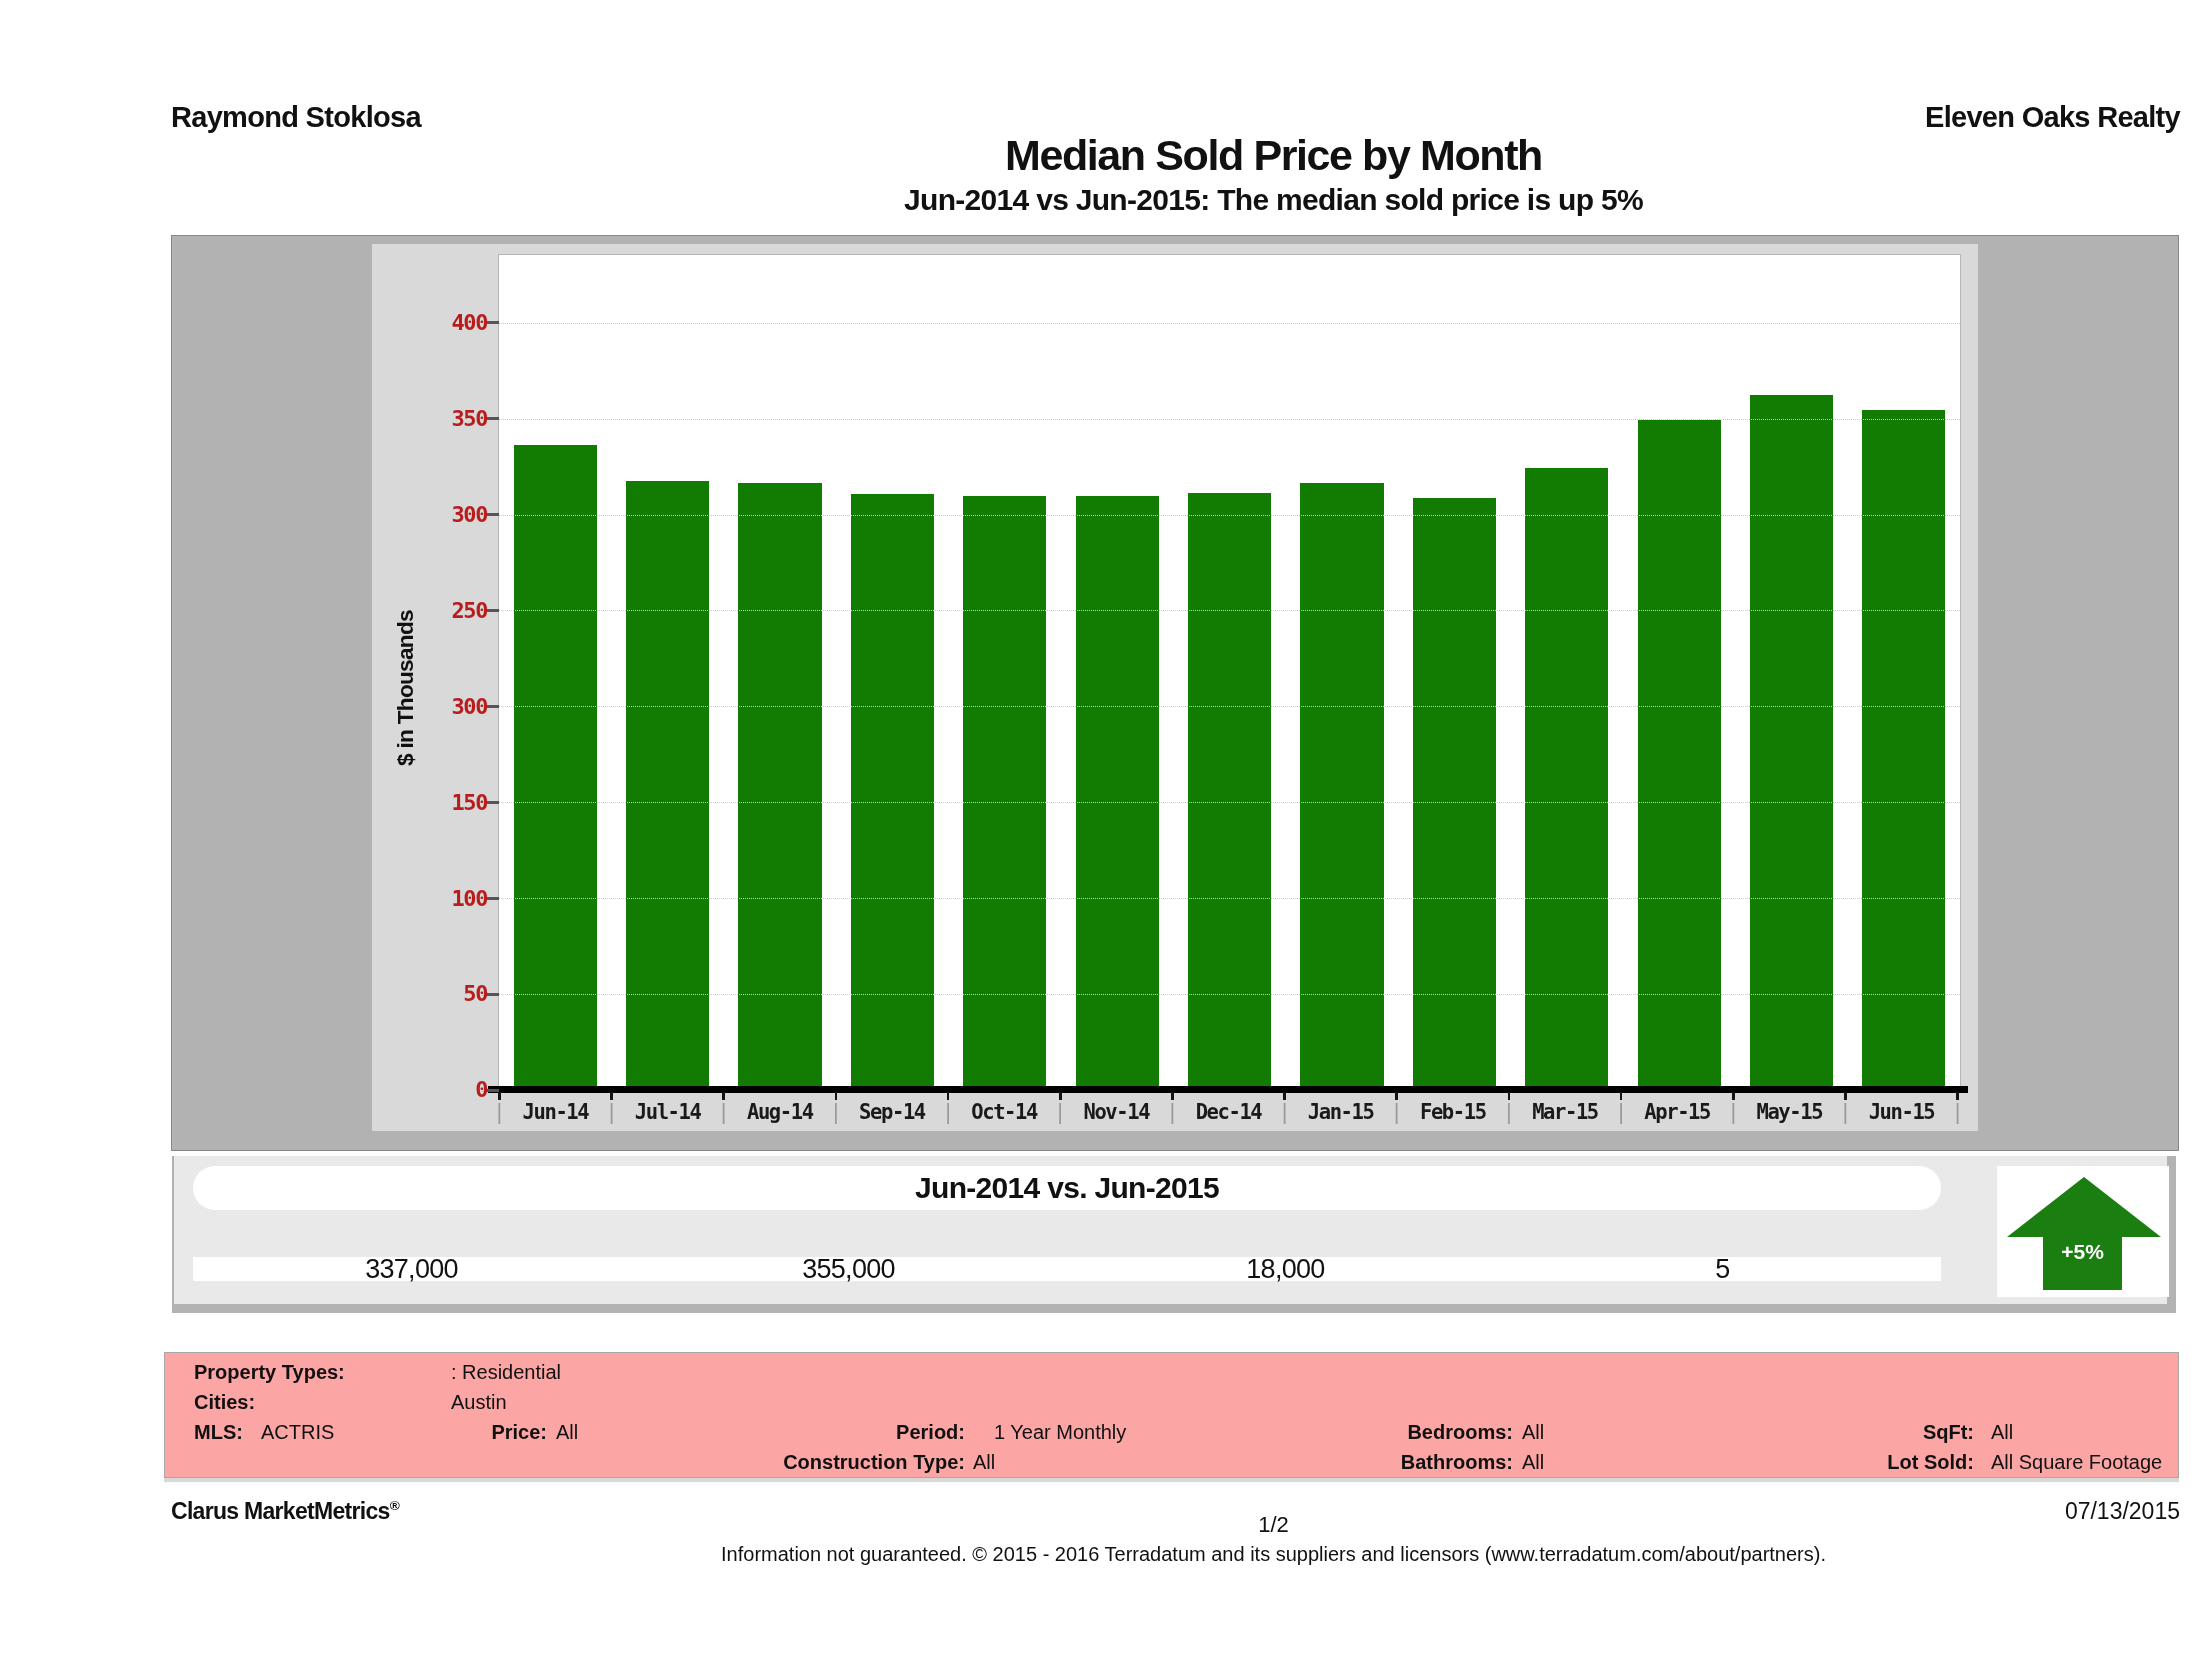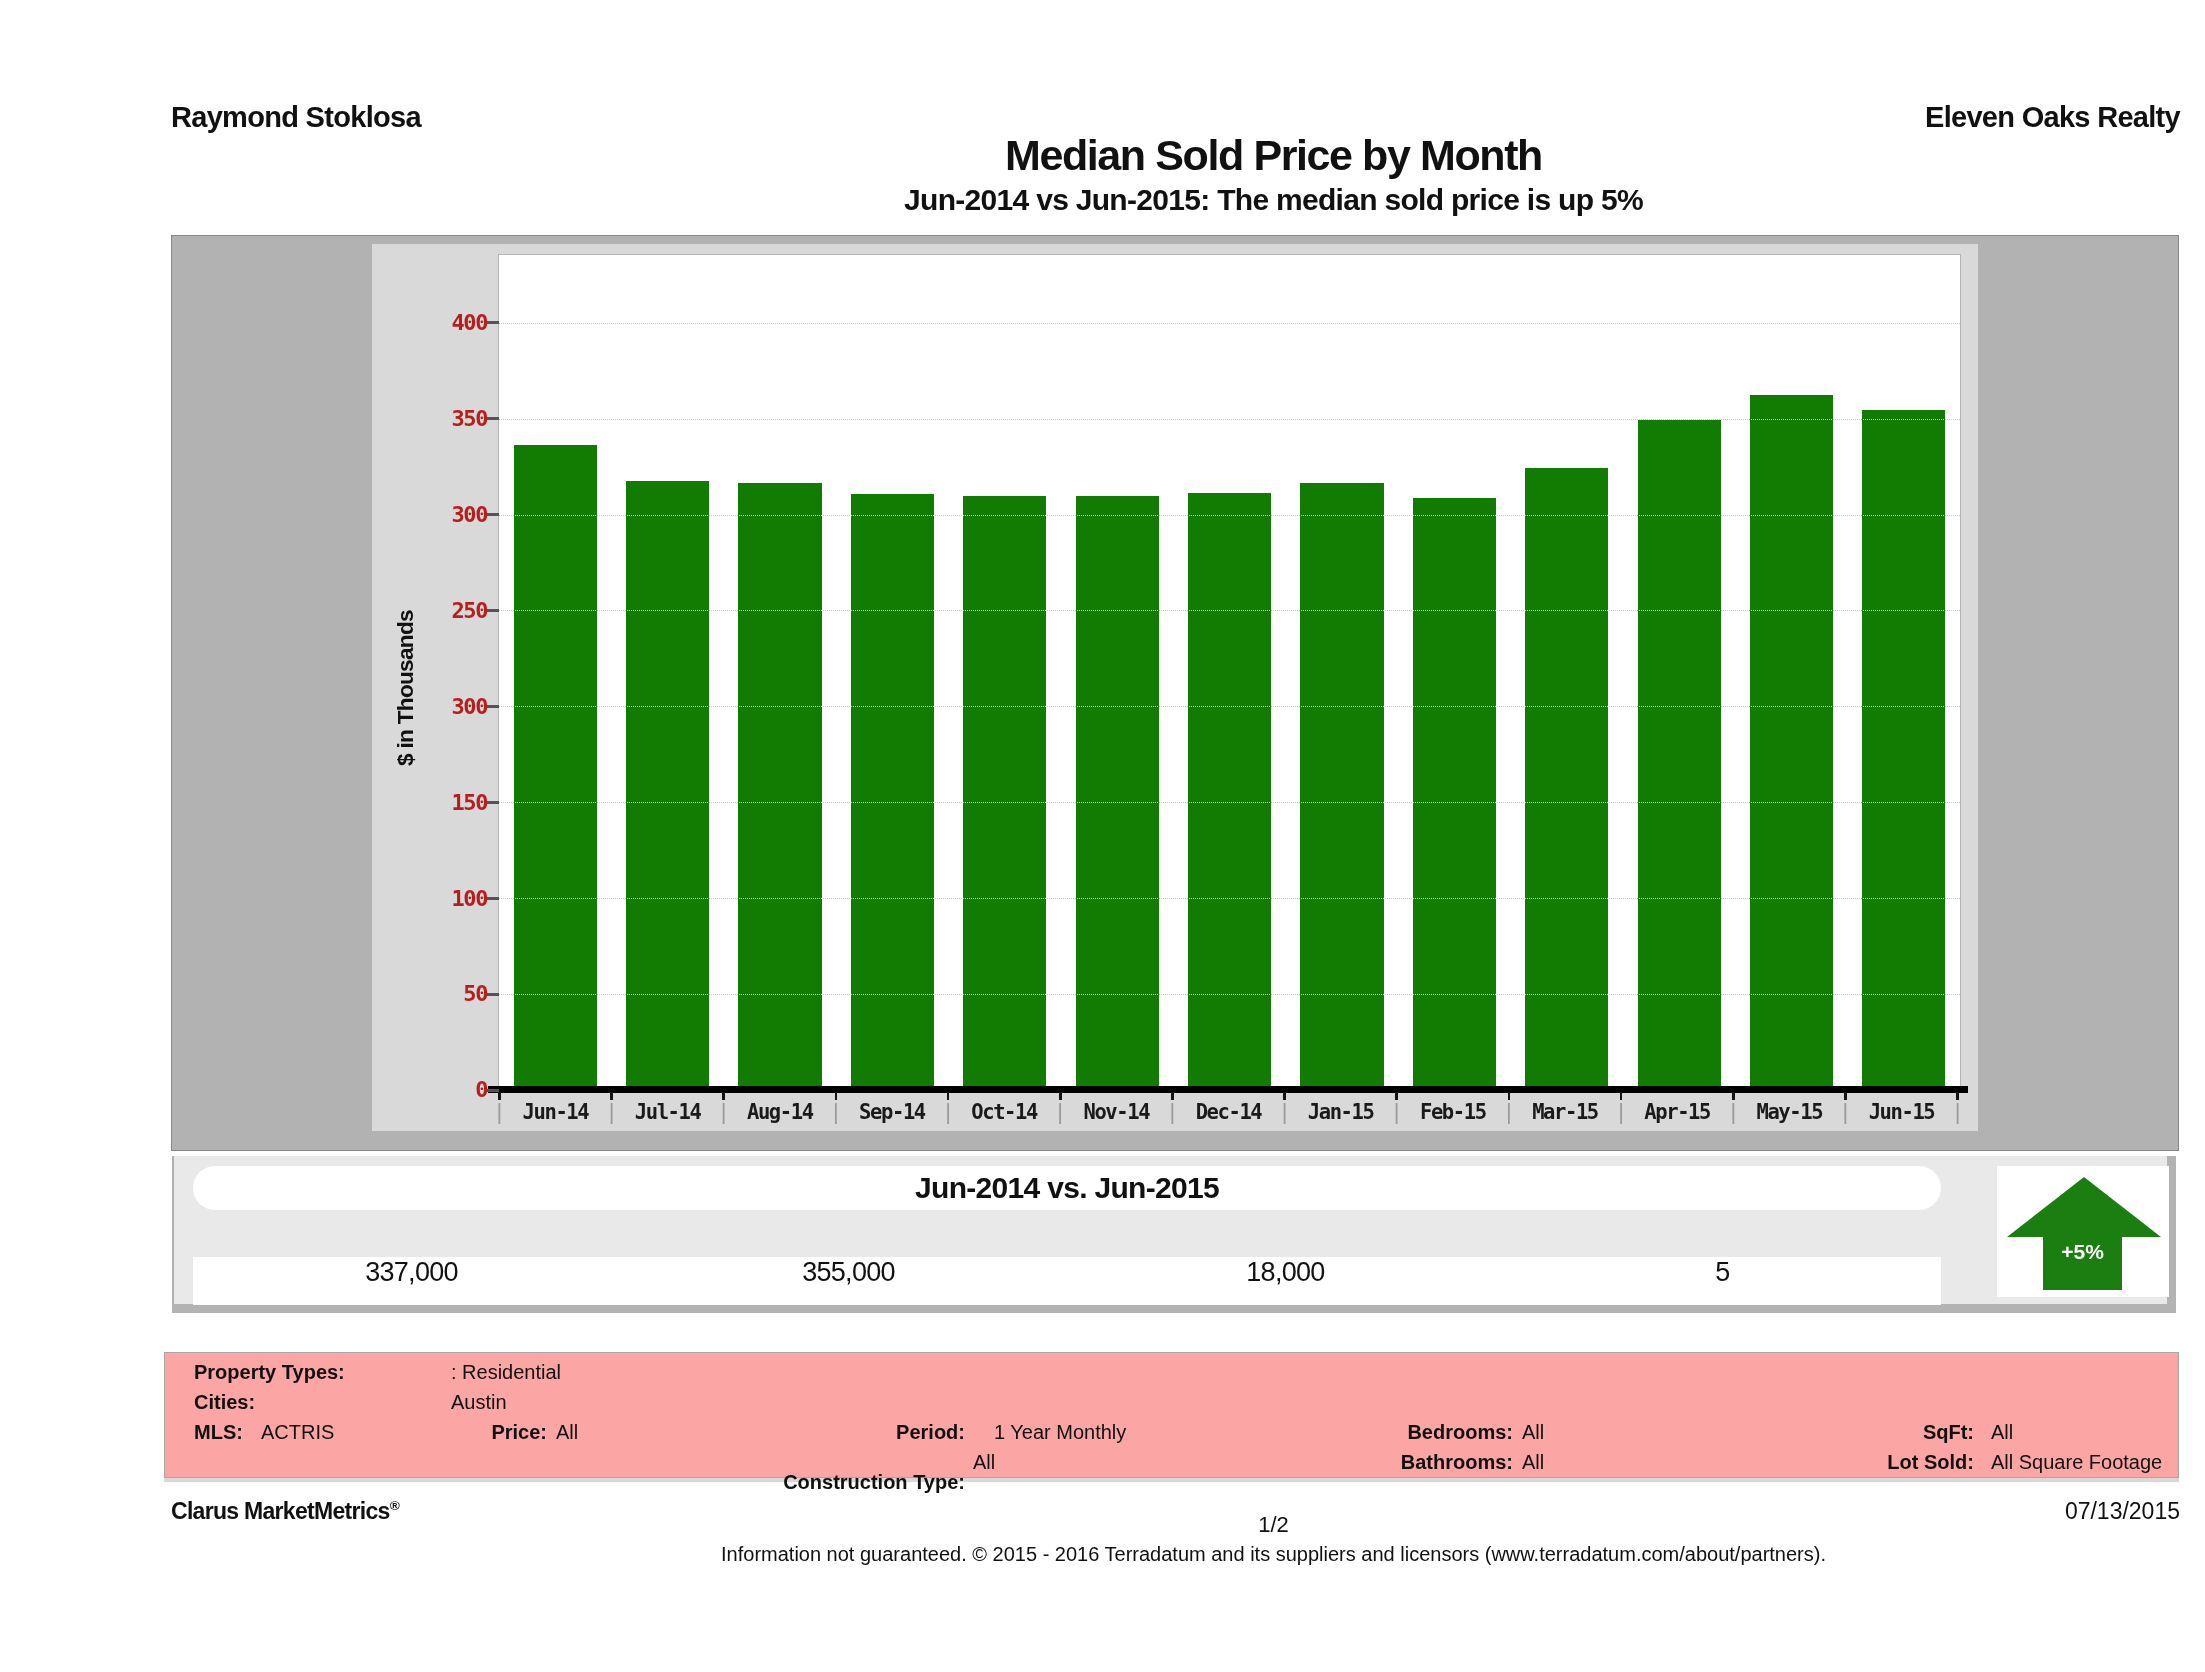--- a/index.html
+++ b/index.html
@@ -64,22 +64,22 @@
     position:absolute;left:19px;top:9.6px;width:1748px;height:44px;background:#ffffff;
     display:flex;align-items:center;justify-content:center;
     font-size:30px;font-weight:bold;letter-spacing:-0.7px;border-radius:22px;
   }
   .summary-header-row{
     position:absolute;left:19px;top:56px;width:1748px;height:42px;
     display:flex;align-items:center;
     font-size:28px;font-weight:bold;letter-spacing:-0.7px;
   }
   .summary-value-row{
-    position:absolute;left:19px;top:101px;width:1748px;height:48px;background:#ffffff;
-    display:flex;font-size:27px;font-weight:normal;letter-spacing:-0.7px;
+    position:absolute;left:19px;top:101px;width:1748px;height:24px;background:#ffffff;
+    display:flex;align-items:center;font-size:27px;font-weight:normal;letter-spacing:-0.7px;
   }
   .sum-cell{flex:1 1 0;text-align:center;}
   .arrow-box{position:absolute;left:1823px;top:9.6px;width:172px;height:131px;background:#ffffff;}
   .arrow-head{
     position:absolute;left:9.6px;top:11px;width:0;height:0;
     border-left:77px solid transparent;border-right:77px solid transparent;
     border-bottom:60px solid #1b7e11;
   }
   .arrow-stem{
     position:absolute;left:46px;top:71px;width:79px;height:53px;background:#1b7e11;
@@ -247,21 +247,21 @@
 
     <span class="lbl r-align" style="left:615px;top:68px;width:185px;">Period:</span>
     <span class="val" style="left:808px;top:68px;margin-left:21px;">1 Year Monthly</span>
 
     <span class="lbl r-align" style="left:1189px;top:68px;width:159px;">Bedrooms:</span>
     <span class="val" style="left:1357px;top:68px;">All</span>
 
     <span class="lbl r-align" style="left:1674px;top:68px;width:135px;">SqFt:</span>
     <span class="val" style="left:1826px;top:68px;">All</span>
 
-    <span class="lbl r-align" style="left:595px;top:98px;width:205px;margin-top:20px;">Construction Type:</span>
+    <span class="lbl r-align" style="left:595px;top:98px;width:205px;">Construction Type:</span>
     <span class="val" style="left:808px;top:98px;">All</span>
 
     <span class="lbl r-align" style="left:1179px;top:98px;width:169px;">Bathrooms:</span>
     <span class="val" style="left:1357px;top:98px;">All</span>
 
     <span class="lbl r-align" style="left:1674px;top:98px;width:135px;">Lot Sold:</span>
     <span class="val" style="left:1826px;top:98px;">All Square Footage</span>
   </div>
 
   <div class="brand"><span>Clarus MarketMetrics</span><sup>®</sup></div>

